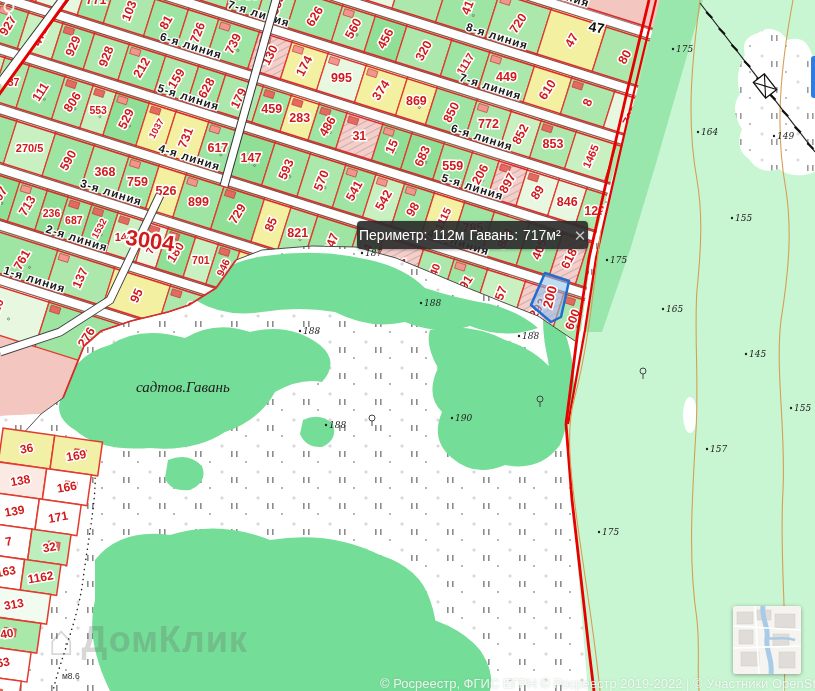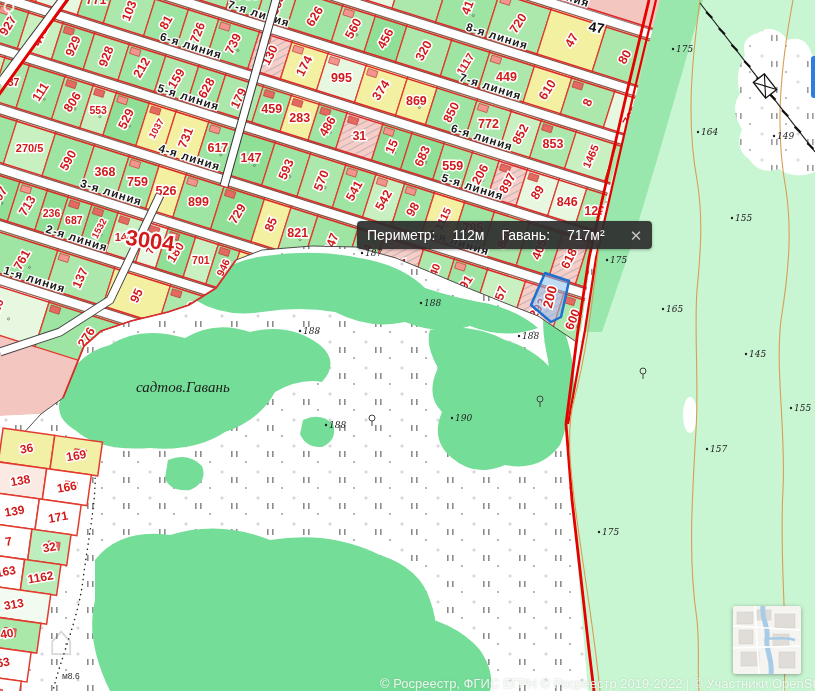--- a/index.html
+++ b/index.html
@@ -1,20 +1,20 @@
 <!DOCTYPE html>
 <html><head>
 <meta charset="utf-8">
 <style>
   html,body{margin:0;padding:0;background:#888;}
   #stage{position:relative;width:815px;height:691px;overflow:hidden;background:#fff;
          font-family:"Liberation Sans",sans-serif;}
   #stage svg{position:absolute;left:0;top:0;}
   .tooltip{position:absolute;left:357px;top:221px;height:28px;display:flex;align-items:center;
-           gap:17px;padding:0 10px;background:rgba(45,45,45,.92);border-radius:4px;color:#fff;
+           gap:5px;padding:0 2px;background:rgba(45,45,45,.92);border-radius:4px;color:#fff;
            font-size:14px;white-space:nowrap;box-shadow:0 1px 3px rgba(0,0,0,.3);z-index:30;}
   .tooltip .close{margin-left:8px;color:#c4c4c4;font-size:15px;line-height:1;cursor:pointer;}
   .watermark{position:absolute;left:48px;top:618px;display:flex;align-items:center;gap:6px;
              color:rgba(100,100,100,.26);font-weight:bold;font-size:36px;z-index:5;
              letter-spacing:1px;user-select:none;}
   .watermark .house{font-size:44px;line-height:1;}
   .attribution{position:absolute;left:380px;top:676px;width:500px;color:rgba(255,255,255,.82);
                font-size:13px;white-space:nowrap;z-index:25;text-shadow:0 0 2px rgba(120,160,130,.5);}
   .minimap{position:absolute;left:733px;top:606px;width:68px;height:68px;background:#f6f4f0;
            border-radius:3px;box-shadow:0 1px 4px rgba(0,0,0,.35);overflow:hidden;z-index:28;cursor:pointer;}
@@ -699,20 +699,21 @@
 <div class="tooltip">
   <span>Периметр:</span>
   <span>112м</span>
   <span>Гавань:</span>
   <span>717м²</span>
   <span class="close">✕</span>
 </div>
 
 <div class="watermark">
   <span class="house">⌂</span>
+  <span>ДомКлик</span>
 </div>
 
 <div class="attribution">© Росреестр, ФГИС ЕГРН © Росреестр 2019-2022 | © Участники OpenStreetMap</div>
 
 <div class="minimap">
   <svg width="68" height="68" viewBox="0 0 68 68">
     <rect width="68" height="68" fill="#f6f4f0"></rect>
     <g fill="#e0ddd8" stroke="#cfcbc4" stroke-width="0.5">
       <rect x="4" y="6" width="16" height="12"></rect>
           <rect x="24" y="4" width="14" height="10"></rect>

